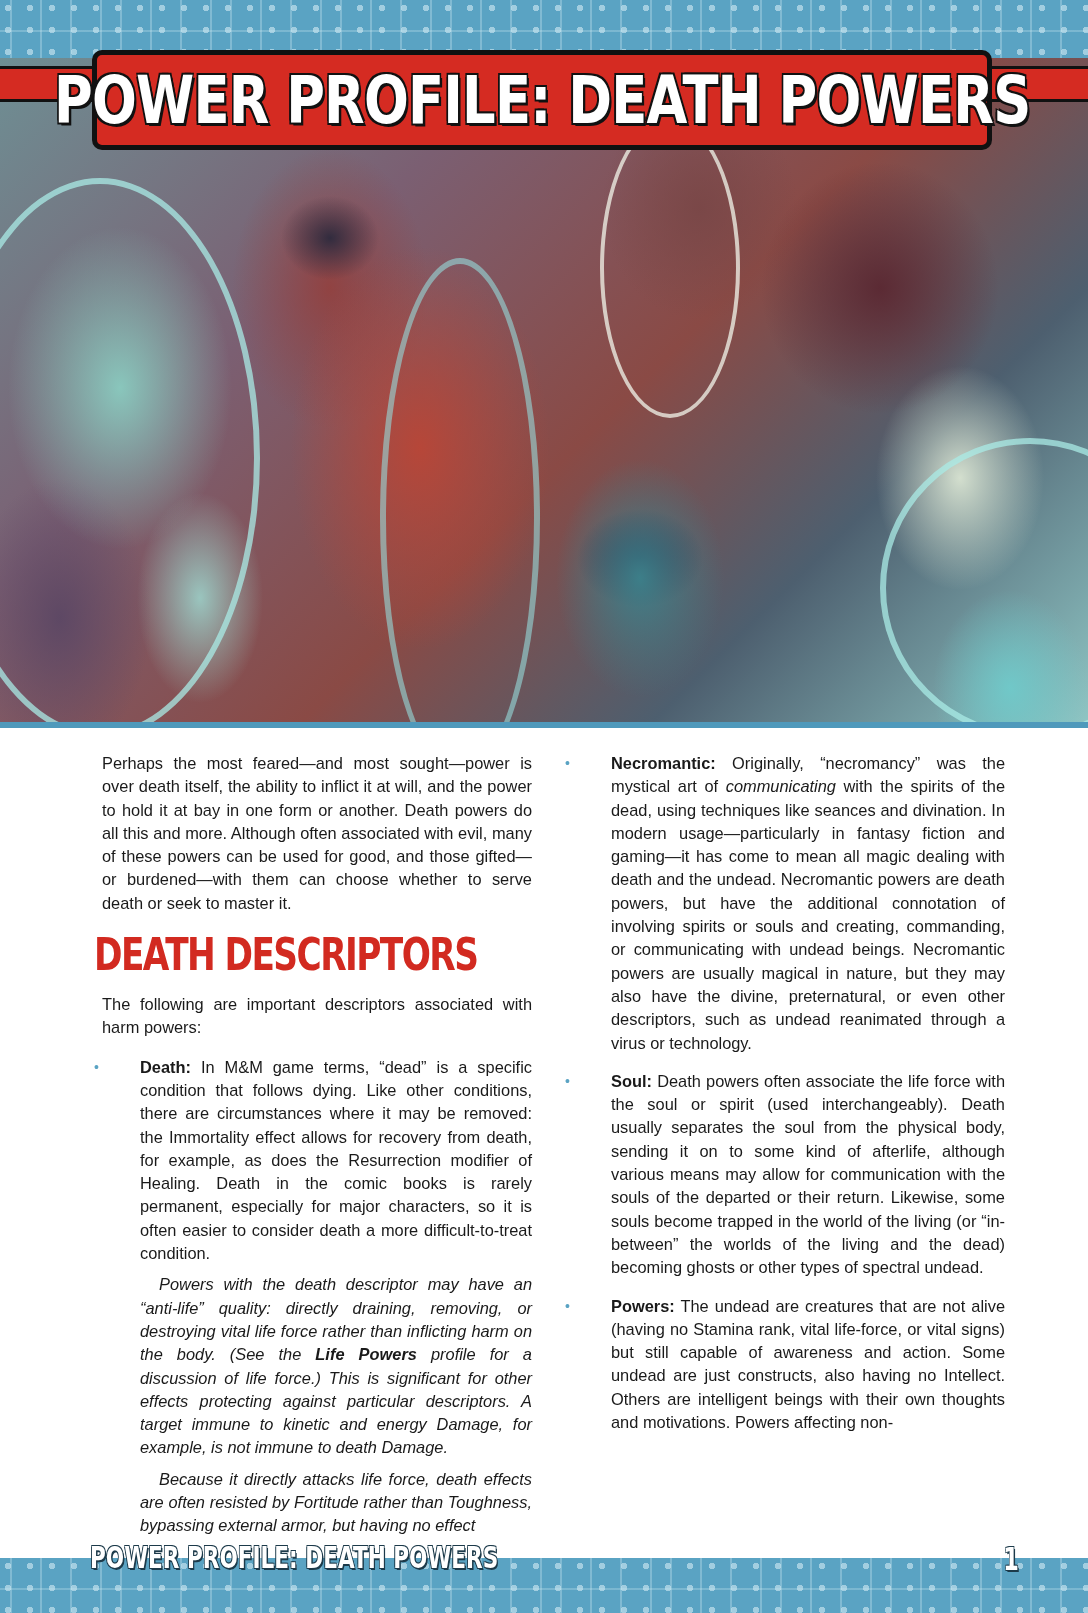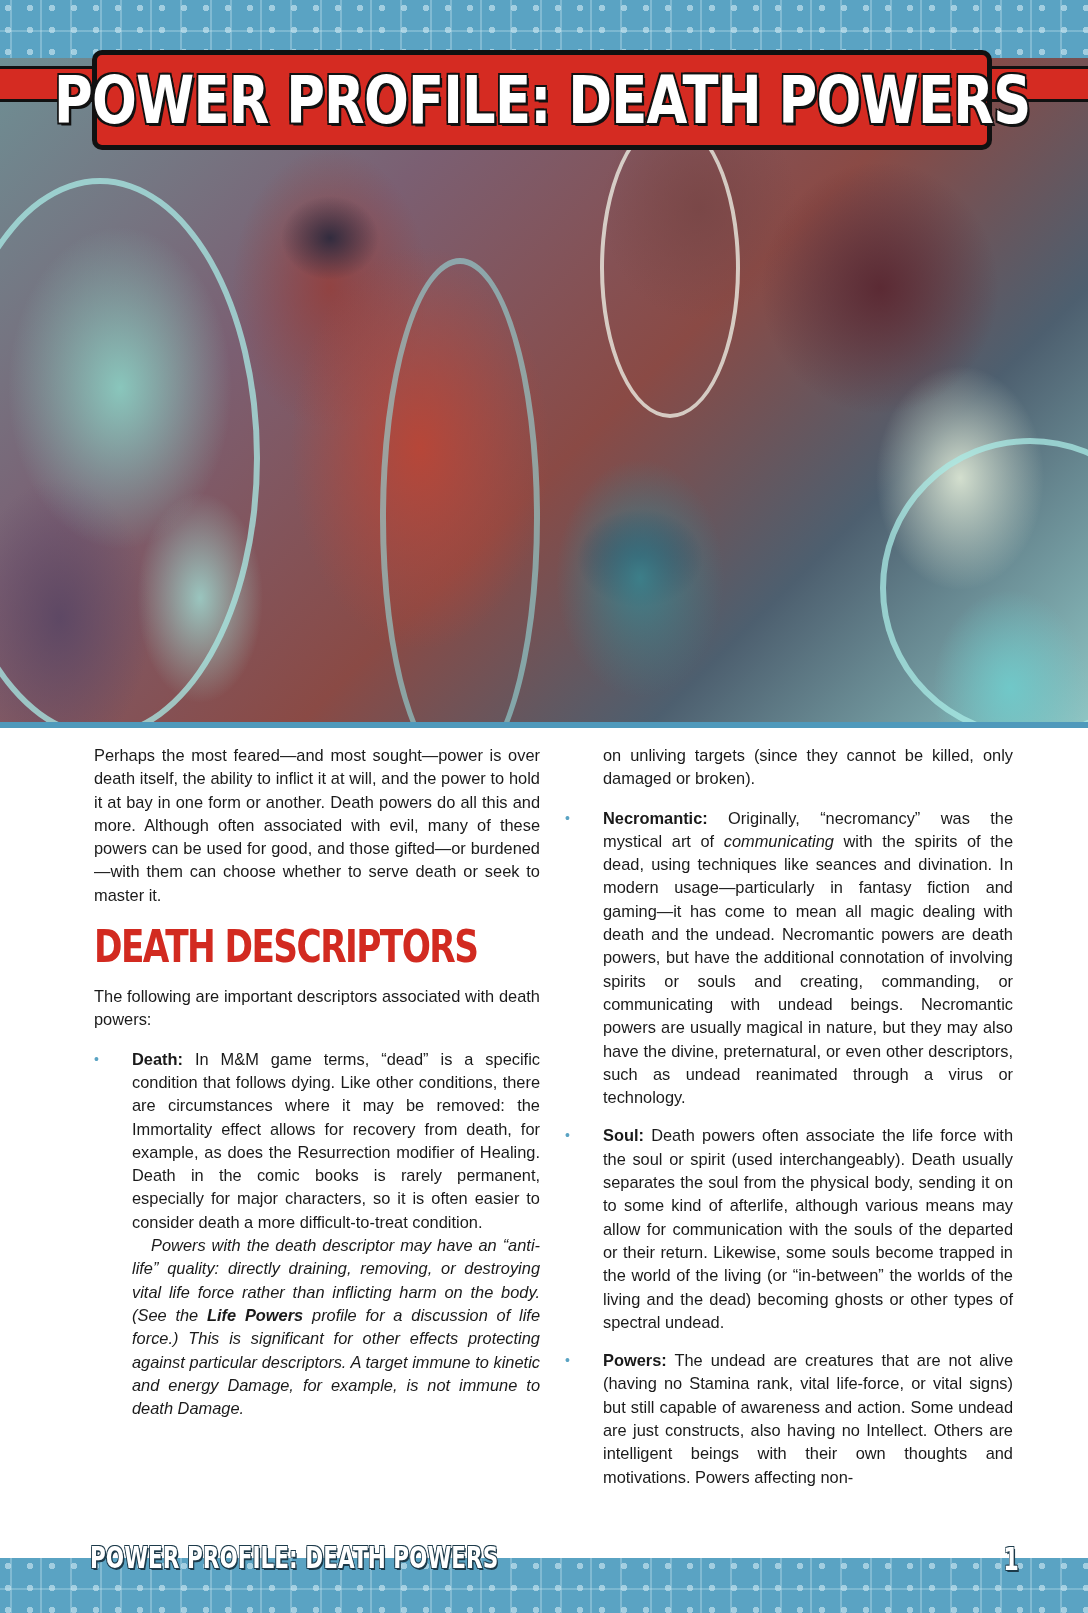--- a/index.html
+++ b/index.html
@@ -50,21 +50,21 @@
   .title-text {
     font-family: "DejaVu Sans", sans-serif; font-weight: bold; font-size: 66px;
     color: #ffffff; letter-spacing: -1px; transform: scaleX(0.80); white-space: nowrap;
     text-shadow: 3px 3px 0 #111, -2px -2px 0 #111, 2px -2px 0 #111, -2px 2px 0 #111;
   }
 
   
   .col { position: absolute; top: 744px; width: 446px; font-size: 16.4px; line-height: 23.3px; text-align: justify; hyphens: auto; }
   .col-left { left: 94px; }
   .col-right { left: 603px; width: 410px; }
-  .col p { margin: 0; }
+  .col p { margin: 8px; }
   .para-gap { margin-bottom: 16px !important; }
   .heading {
     font-family: "DejaVu Sans", sans-serif; font-weight: bold; color: #d22a20;
     font-size: 44px; line-height: 48px; letter-spacing: -2px;
     transform: scaleX(0.78); transform-origin: left center; white-space: nowrap;
     margin: 14px 0 14px 0;
   }
   .bullet { position: relative; padding-left: 38px; margin-bottom: 15px; }
   .bullet .dot { position: absolute; left: 0; top: 0; color: #5aa3c3; font-size: 14px; }
   .bullet b { font-weight: bold; }
@@ -99,35 +99,35 @@
 <div class="art-edge"></div>
 
 <div class="title-bar"></div>
 <div class="title-plate">
   <span class="title-text">POWER PROFILE: DEATH POWERS</span>
 </div>
 
 <div class="col col-left">
   <p class="para-gap">Perhaps the most feared—and most sought—power is over death itself, the ability to inflict it at will, and the power to hold it at bay in one form or another. Death powers do all this and more. Although often associated with evil, many of these powers can be used for good, and those gifted—or burdened—with them can choose whether to serve death or seek to master it.</p>
   <div class="heading">DEATH DESCRIPTORS</div>
-  <p class="para-gap">The following are important descriptors associated with death powers:</p>
+  <p class="para-gap">The following are important descriptors associated with harm powers:</p>
 
   <div class="bullet">
     <span class="dot">•</span>
     <p>
       <b>Death:</b><span> In M&amp;M game terms, “dead” is a specific condition that follows dying. Like other conditions, there are circumstances where it may be removed: the Immortality effect allows for recovery from death, for example, as does the Resurrection modifier of Healing. Death in the comic books is rarely permanent, especially for major characters, so it is often easier to consider death a more difficult-to-treat condition.</span>
     </p>
     <p class="indent">
       <span>Powers with the death descriptor may have an “anti-life” quality: directly draining, removing, or destroying vital life force rather than inflicting harm on the body. (See the </span><b>Life Powers</b><span> profile for a discussion of life force.) This is significant for other effects protecting against particular descriptors. A target immune to kinetic and energy Damage, for example, is not immune to death Damage.</span>
     </p>
+    <p class="indent">Because it directly attacks life force, death effects are often resisted by Fortitude rather than Toughness, bypassing external armor, but having no effect</p>
   </div>
 </div>
 
 <div class="col col-right">
-  <p class="para-gap">on unliving targets (since they cannot be killed, only damaged or broken).</p>
 
   <div class="bullet">
     <span class="dot">•</span>
     <p>
       <b>Necromantic:</b><span> Originally, “necromancy” was the mystical art of </span><i>communicating</i><span> with the spirits of the dead, using techniques like seances and divination. In modern usage—particularly in fantasy fiction and gaming—it has come to mean all magic dealing with death and the undead. Necromantic powers are death powers, but have the additional connotation of involving spirits or souls and creating, commanding, or communicating with undead beings. Necromantic powers are usually magical in nature, but they may also have the divine, preternatural, or even other descriptors, such as undead reanimated through a virus or technology.</span>
     </p>
   </div>
 
   <div class="bullet">
     <span class="dot">•</span>

